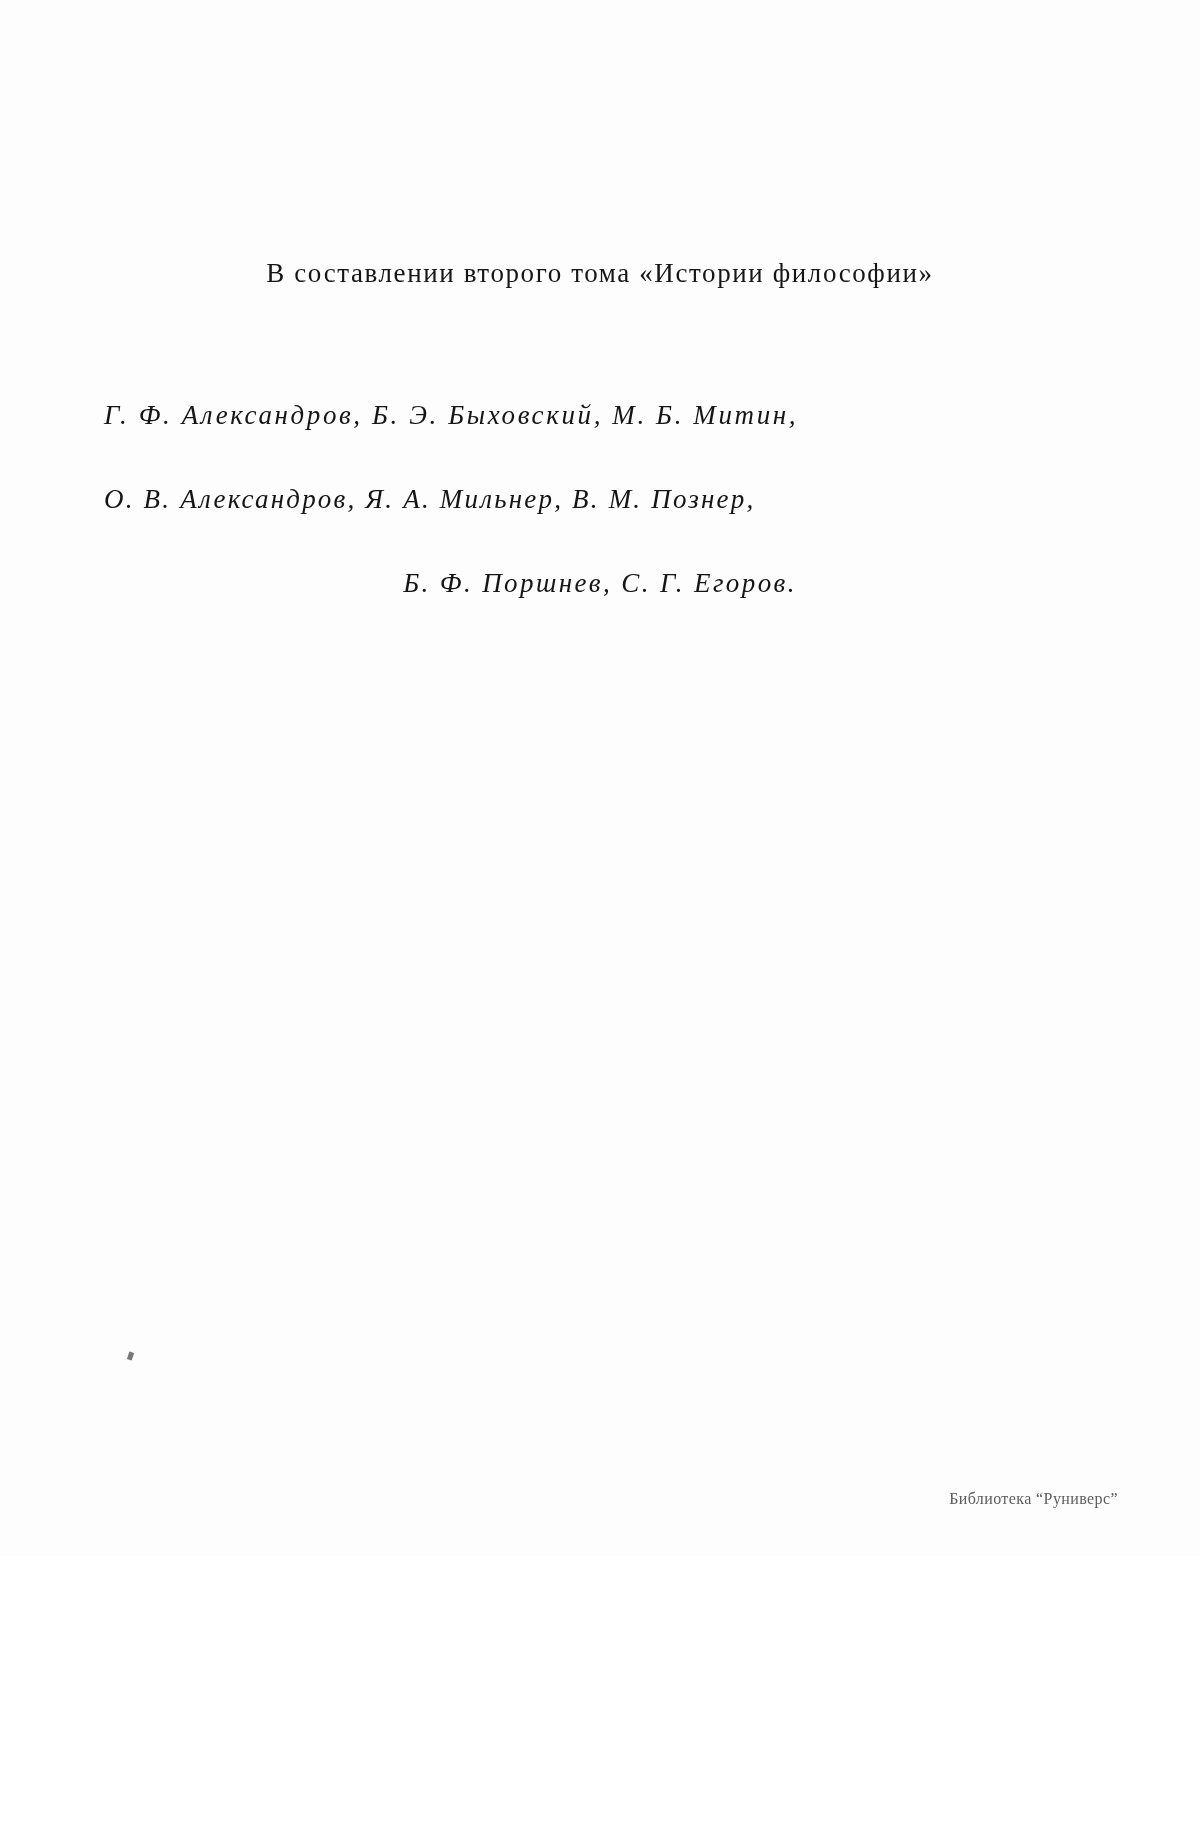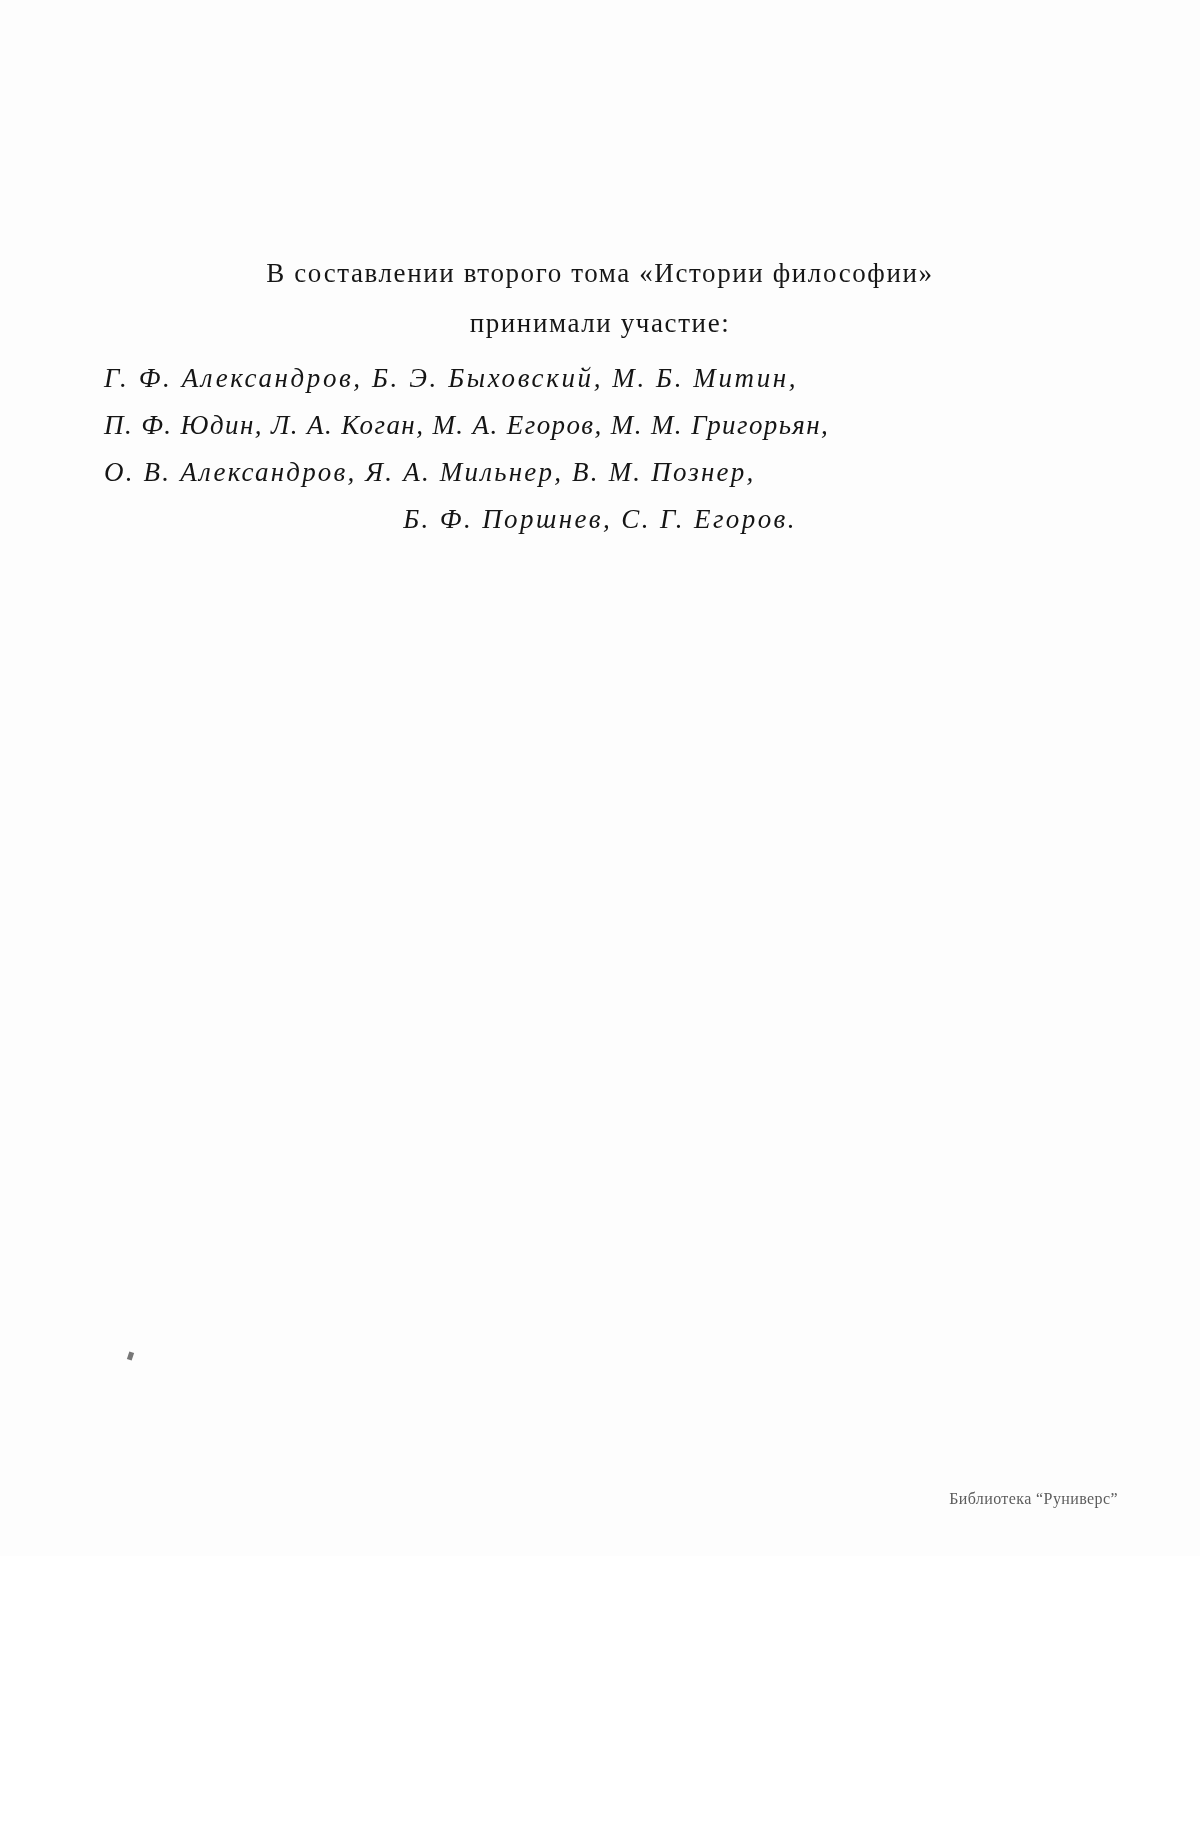--- a/index.html
+++ b/index.html
@@ -46,20 +46,21 @@
     left: 100px;
     width: 1000px;
     font-style: italic;
     font-size: 27px;
     line-height: 47px;
     color: #151515;
   }
   .names .line {
     display: block;
     white-space: nowrap;
+    margin-top: 37px;
   }
   .line-1 { text-align: left; letter-spacing: 2.6px; padding-left: 4px; }
   .line-2 { text-align: left; letter-spacing: 1.4px; padding-left: 4px; }
   .line-3 { text-align: left; letter-spacing: 2.2px; padding-left: 4px; }
   .line-4 { text-align: center; letter-spacing: 2.4px; }
 
   
   .speck {
     position: absolute;
     left: 128px;
@@ -84,26 +85,24 @@
     margin-top: 34px;
   }
 </style>
 </head>
 <body>
 
 <div class="page">
 
   <div class="heading">
     <span class="heading-line-1">В составлении второго тома «Истории философии»</span>
-    <span class="heading-line-2">принимали участие:</span>
   </div>
 
   <div class="names">
     <span class="line line-1">Г.  Ф.  Александров,  Б.  Э.  Быховский,  М.  Б.  Митин,</span>
-    <span class="line line-2">П. Ф. Юдин, Л. А. Коган, М. А. Егоров, М. М. Григорьян,</span>
     <span class="line line-3">О.  В.  Александров,  Я.  А.  Мильнер,  В.  М.  Познер,</span>
     <span class="line line-4">Б.  Ф.  Поршнев,  С.  Г.  Егоров.</span>
   </div>
 
   <div class="speck"></div>
 
   <div class="footer">Библиотека “Руниверс”</div>
 
 </div>
 

